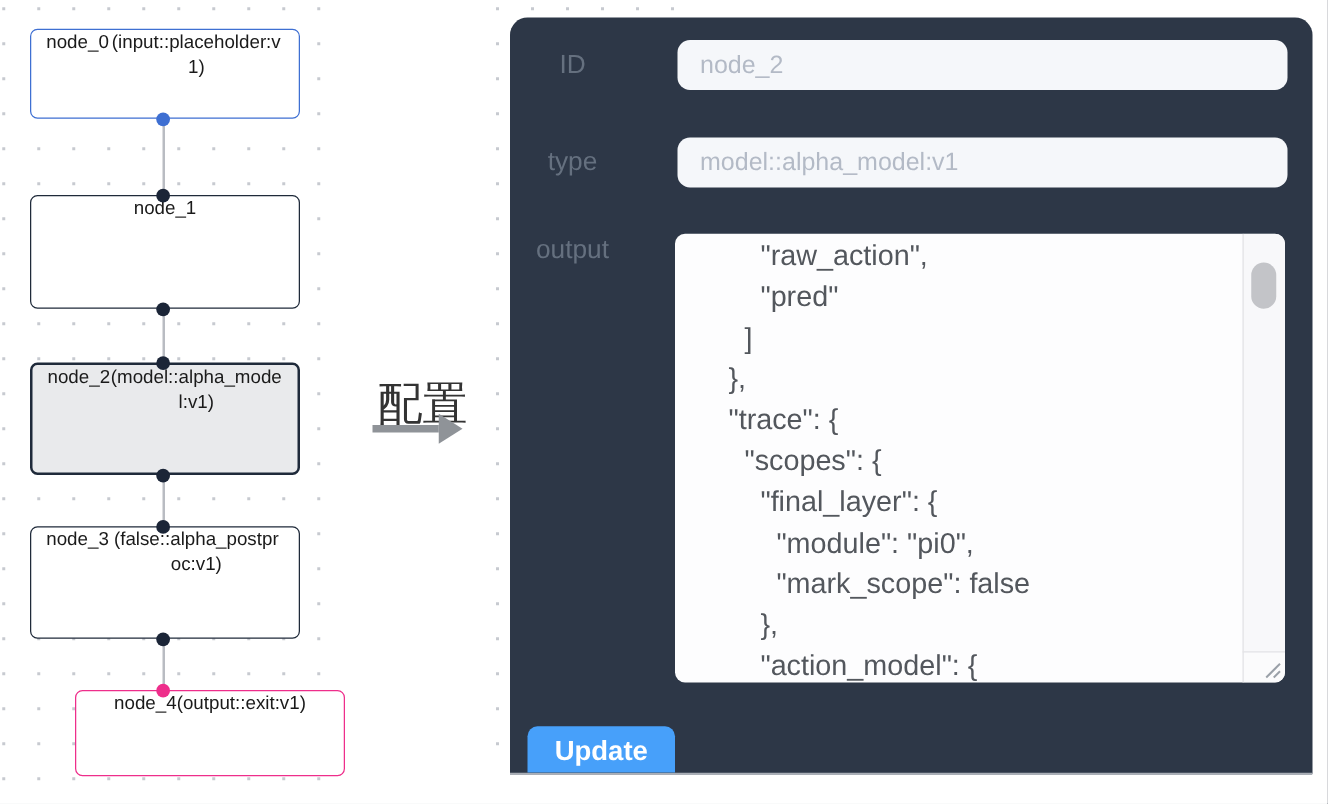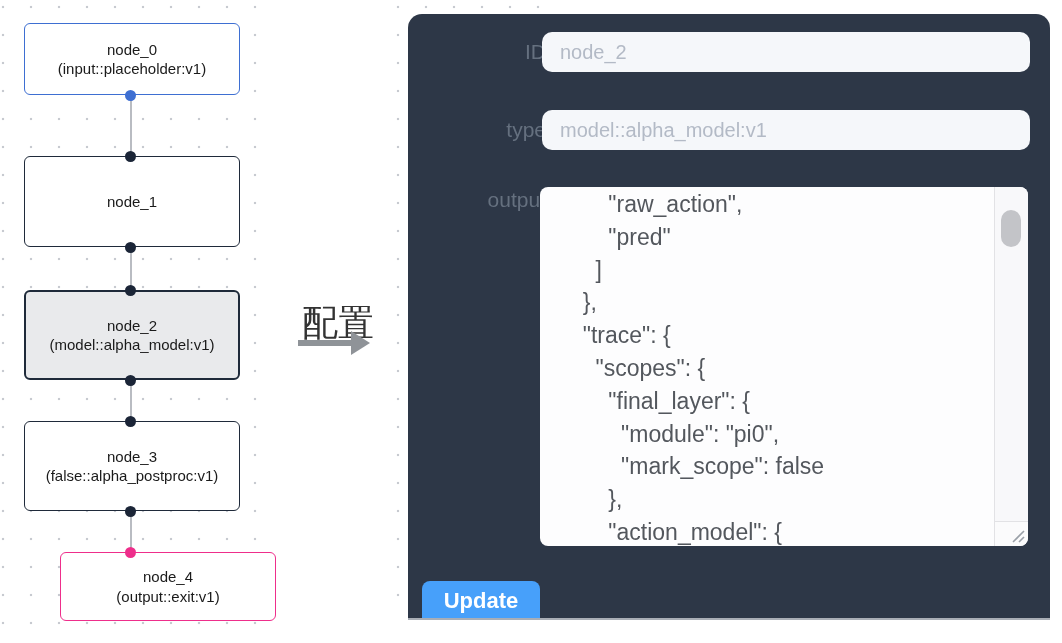--- a/index.html
+++ b/index.html
@@ -9,21 +9,21 @@
   .dots{position:absolute;background-image:radial-gradient(circle,var(--canvas-dot) 1.3px,transparent 1.6px);
         background-size:28px 28px;}
   .dots-left{left:0;top:0;width:268px;height:643px;background-position:-11px -7px;}
   .dots-right{left:388px;top:0;width:160px;height:620px;background-position:-4px -7px;}
 
   
   .edge{position:absolute;left:130px;width:2px;background:var(--edge);}
 
   
   .node{position:absolute;left:24px;width:216px;box-sizing:border-box;background:var(--node-bg);
-        border:1.5px solid var(--node-border-dark);border-radius:6px;display:flex;flex-direction:column;
+        border:1.5px solid var(--node-border-dark);border-radius:6px;display:flex;flex-direction:row;
         justify-content:center;text-align:center;color:var(--node-text);font-size:15px;line-height:19.5px;
         padding:0 12px;z-index:2;}
   .node-title{white-space:nowrap;}
   .node-sub{word-break:break-all;}
   .node-input{border-color:var(--accent-blue);}
   .node-output{border-color:var(--accent-pink);margin-left:36px;}
   .node-selected{background:var(--node-selected-bg);border-width:2px;}
 
   
   .handle{position:absolute;left:125px;width:11px;height:11px;border-radius:50%;
@@ -35,22 +35,22 @@
   .anno-label{position:absolute;left:294px;top:299px;width:80px;text-align:right;font-size:36px;
               color:var(--annotation-text);}
   .anno-shaft{position:absolute;left:298px;top:340px;width:53px;height:6px;background:var(--annotation-arrow);}
   .anno-head{position:absolute;left:351px;top:331px;width:0;height:0;border-top:12px solid transparent;
              border-bottom:12px solid transparent;border-left:19px solid var(--annotation-arrow);}
 
   
   .panel{position:absolute;left:408px;top:14px;width:642px;height:606px;background:var(--panel-bg);
          border-radius:14px 14px 0 0;border-bottom:2px solid #a9aeb6;box-sizing:border-box;
          overflow:hidden;z-index:2;}
-  .flabel{position:absolute;left:0;width:100px;text-align:right;font-size:21px;color:var(--panel-label);
-          line-height:40px;padding-left:38px;}
+  .flabel{position:absolute;left:0;width:100px;text-align:center;font-size:21px;color:var(--panel-label);
+          line-height:40px;}
   .finput{position:absolute;left:134px;width:488px;height:40px;background:var(--field-bg);
           border-radius:10px;box-sizing:border-box;}
   .finput span{display:block;padding:0 18px;line-height:40px;font-size:20px;color:var(--field-text);}
 
   .config-box{position:absolute;left:132px;top:173px;width:488px;height:359px;background:var(--config-bg);
               border-radius:8px;overflow:hidden;}
   .config-box pre{margin:0;padding:1px 40px 0 30px;font-family:"Liberation Sans",sans-serif;
                   font-size:23px;line-height:32.8px;color:var(--config-text);white-space:pre;}
   .sb-track{position:absolute;right:0;top:0;width:34px;height:334px;background:#f8f8fa;
             border-left:1px solid #e2e2e5;box-sizing:border-box;}

